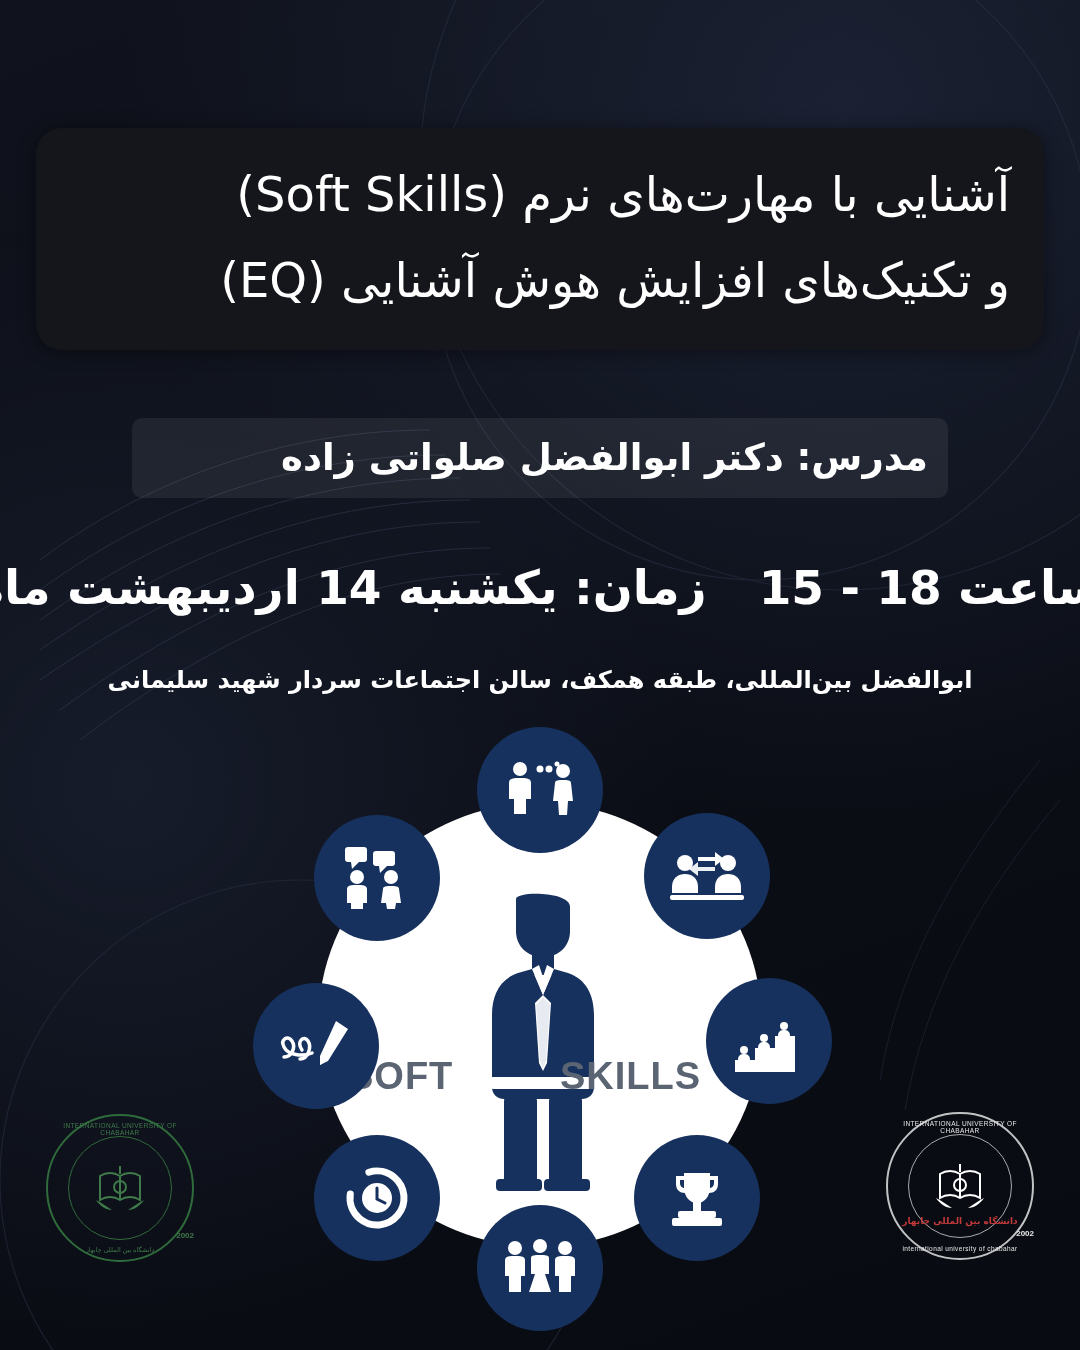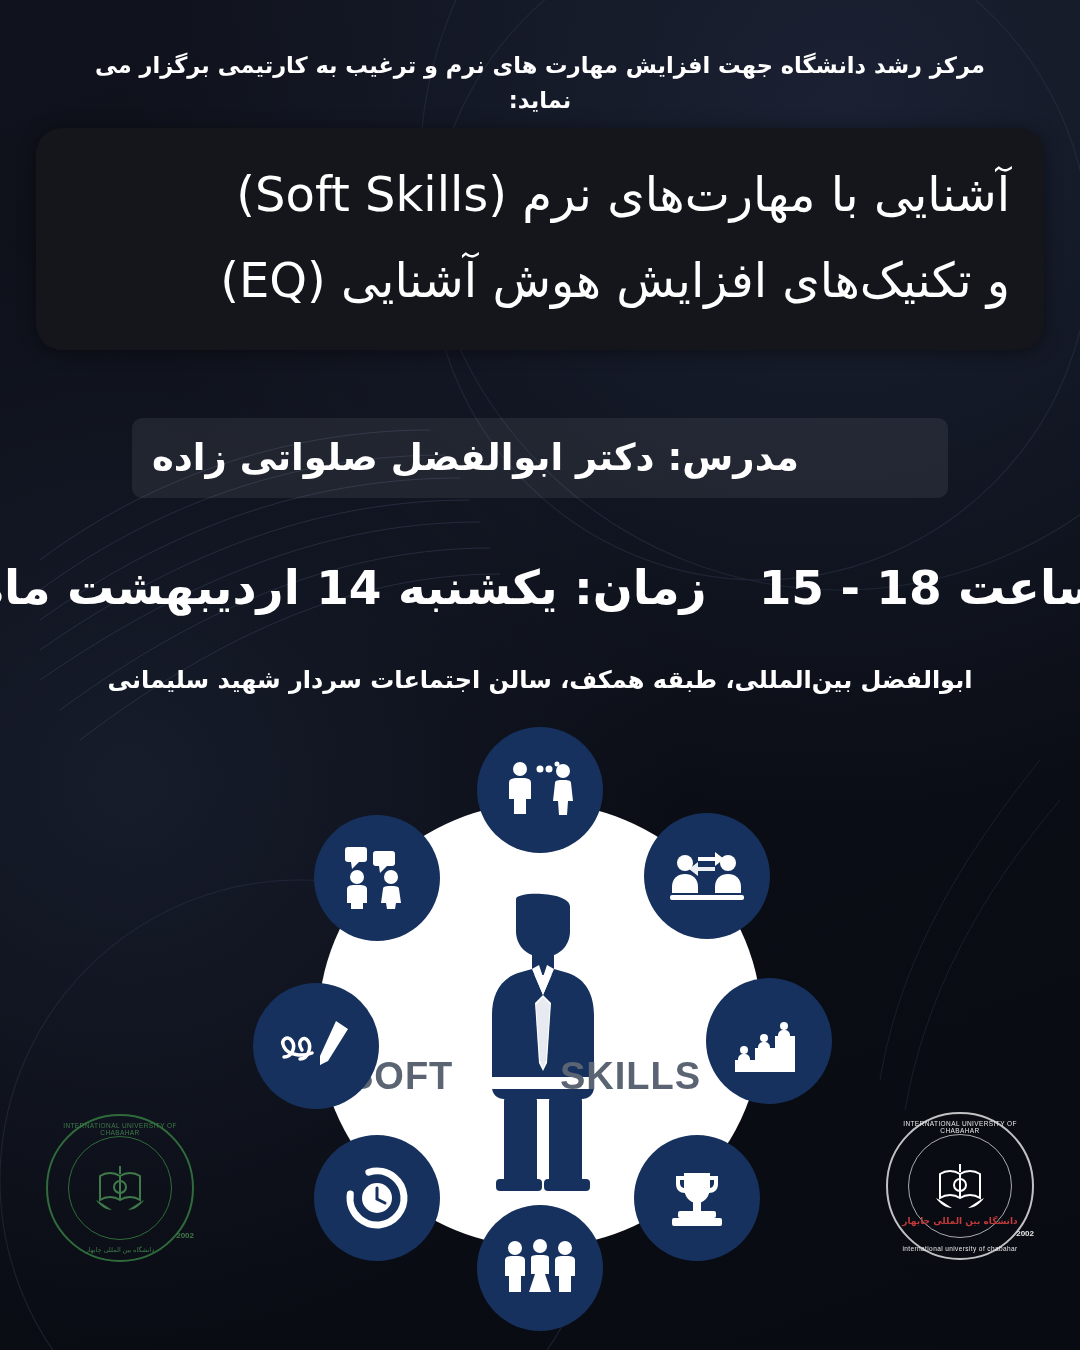--- a/index.html
+++ b/index.html
@@ -71,21 +71,21 @@
   
   .presenter {
     position: absolute;
     top: 418px;
     right: 132px;
     left: 132px;
     background: rgba(255,255,255,0.07);
     border-radius: 10px;
     padding: 16px 20px;
     box-sizing: border-box;
-    text-align: left;
+    text-align: right;
     color: #ffffff;
     font-size: 37px;
     font-weight: bold;
     line-height: 1.3;
     white-space: nowrap;
   }
 
   
   .time-row {
     position: absolute;
@@ -259,21 +259,20 @@
       <path d="M40,680 C200,570 340,522 480,522"></path>
       <path d="M60,710 C210,600 350,548 490,548"></path>
       <path d="M80,740 C225,630 360,574 500,574"></path>
     </g>
     <g fill="none" stroke="#2c3448" stroke-width="1" opacity="0.45">
       <path d="M1040,760 C960,860 900,960 880,1080"></path>
       <path d="M1060,800 C980,895 925,995 905,1110"></path>
     </g>
   </svg>
 
-  <div class="header-line">مرکز رشد دانشگاه جهت افزایش مهارت های نرم و ترغیب به کارتیمی برگزار می نماید:</div>
 
   <div class="title-card">
     <div class="title-line">آشنایی با مهارت‌های نرم (Soft Skills)</div>
     <div class="title-line">و تکنیک‌های افزایش هوش آشنایی (EQ)</div>
   </div>
 
   <div class="presenter">مدرس: دکتر ابوالفضل صلواتی زاده</div>
 
   <div class="time-row">
     <div class="time-rule"></div>

